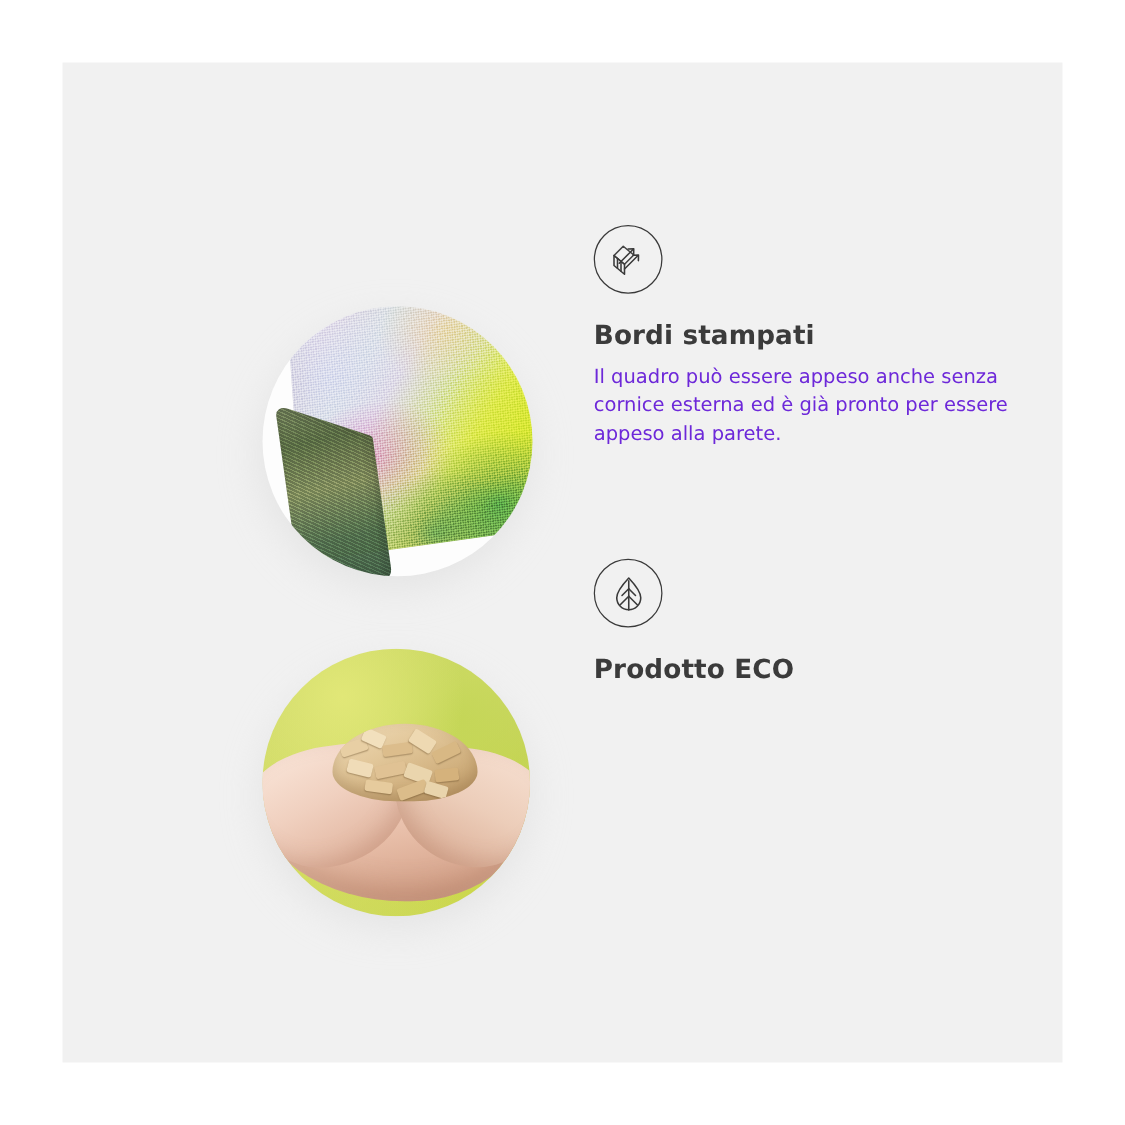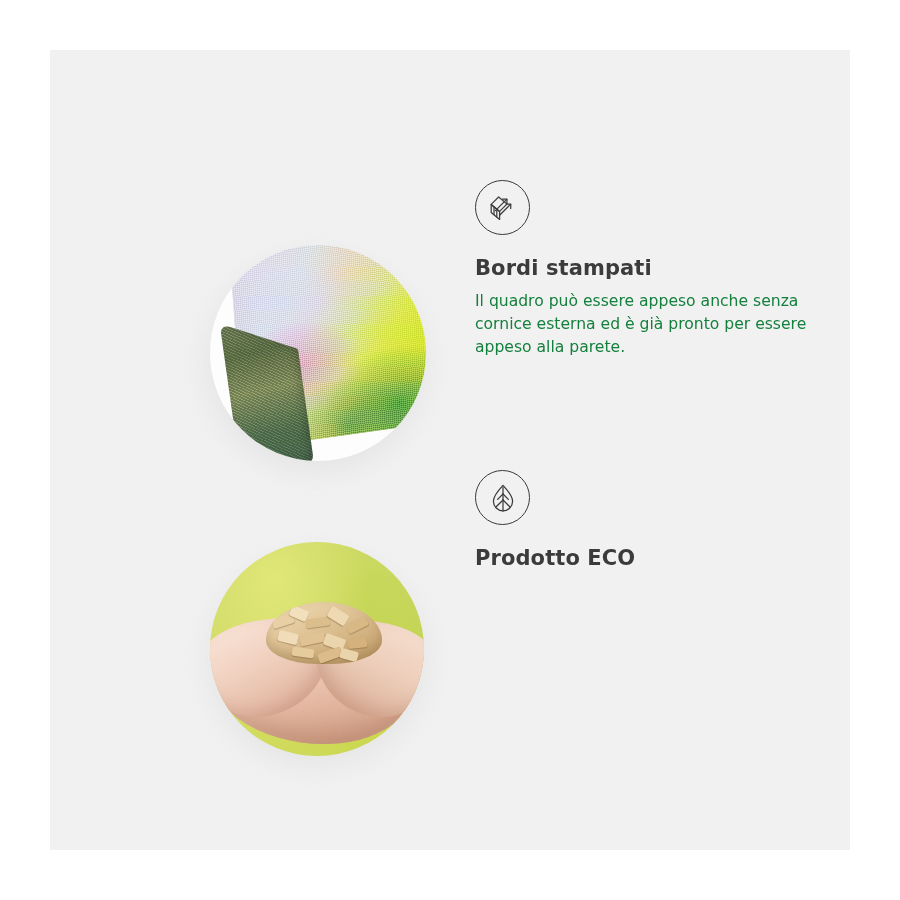--- a/index.html
+++ b/index.html
@@ -29,21 +29,21 @@
     width: 800px;
     height: 800px;
     background: #f1f1f1;
   }
 
   
   .feature {
     position: absolute;
   }
   .feature-a { left: 0px;  top: 130px; width: 800px; height: 270px; }
-  .feature-b { left: 0px;  top: 420px; width: 705px; height: 300px; }
+  .feature-b { left: 0px;  top: 397px; width: 705px; height: 300px; }
 
   
   .media {
     position: absolute;
     border-radius: 50%;
     overflow: hidden;
   }
   .media-shadow {
     position: absolute;
     border-radius: 50%;
@@ -236,21 +236,21 @@
     font-weight: 700;
     color: #3b3b3b;
     letter-spacing: .1px;
     line-height: 1.1;
   }
 
   .feature-body {
     margin: 10px 0 0 0;
     font-size: 15.6px;
     line-height: 23px;
-    color: #15803d;
+    color: #6d28d9;
     width: 362px;
     font-weight: 400;
   }
 </style>
 </head>
 <body>
 
 <div class="page">
   <div class="panel">
 

